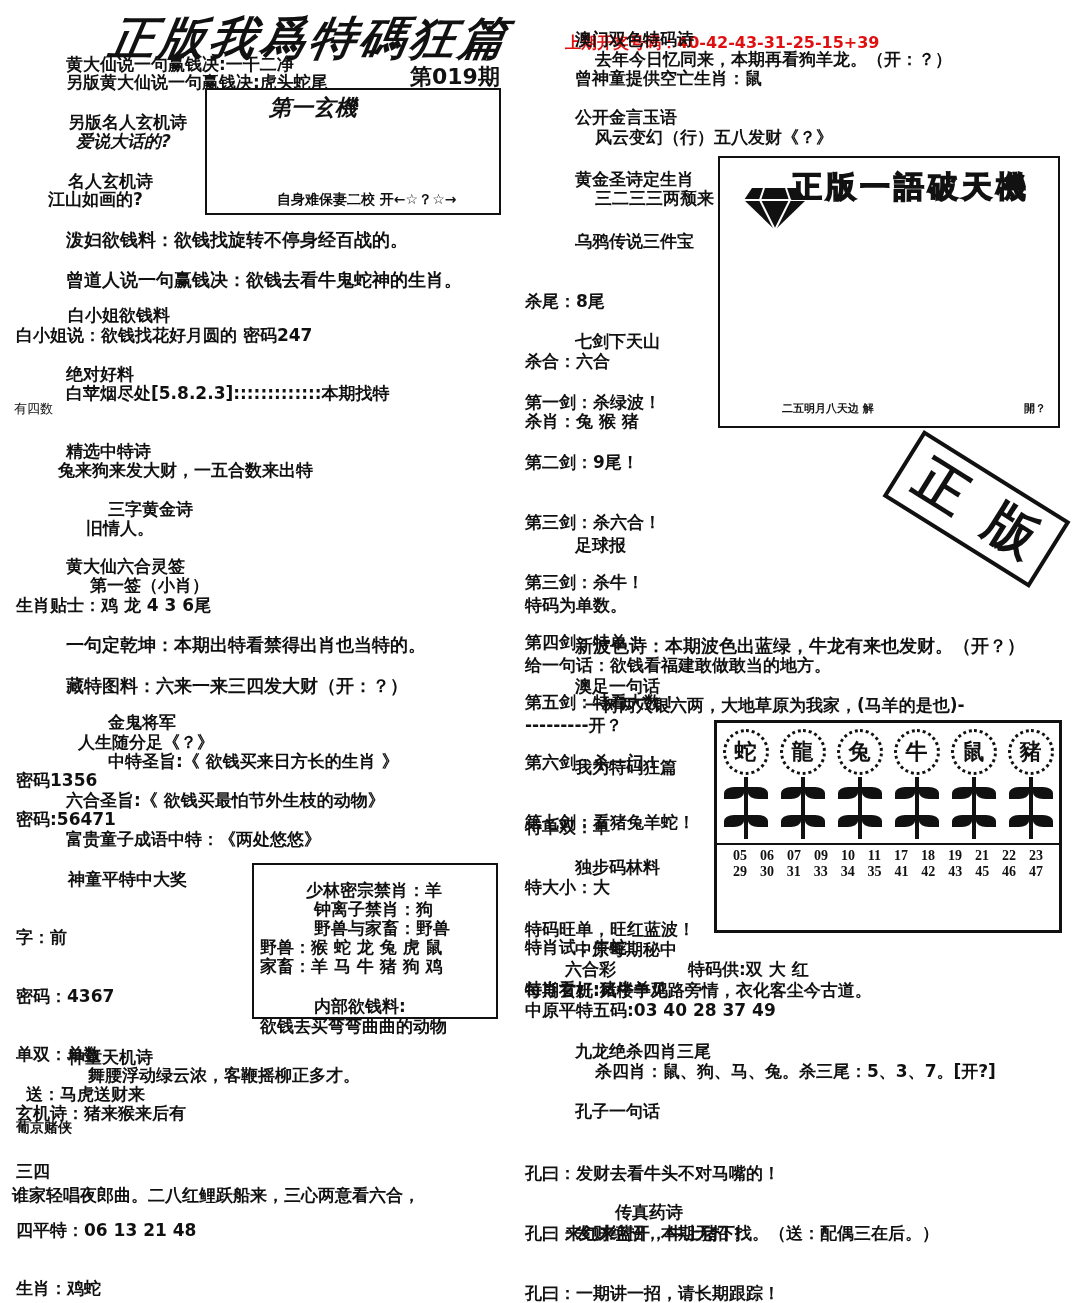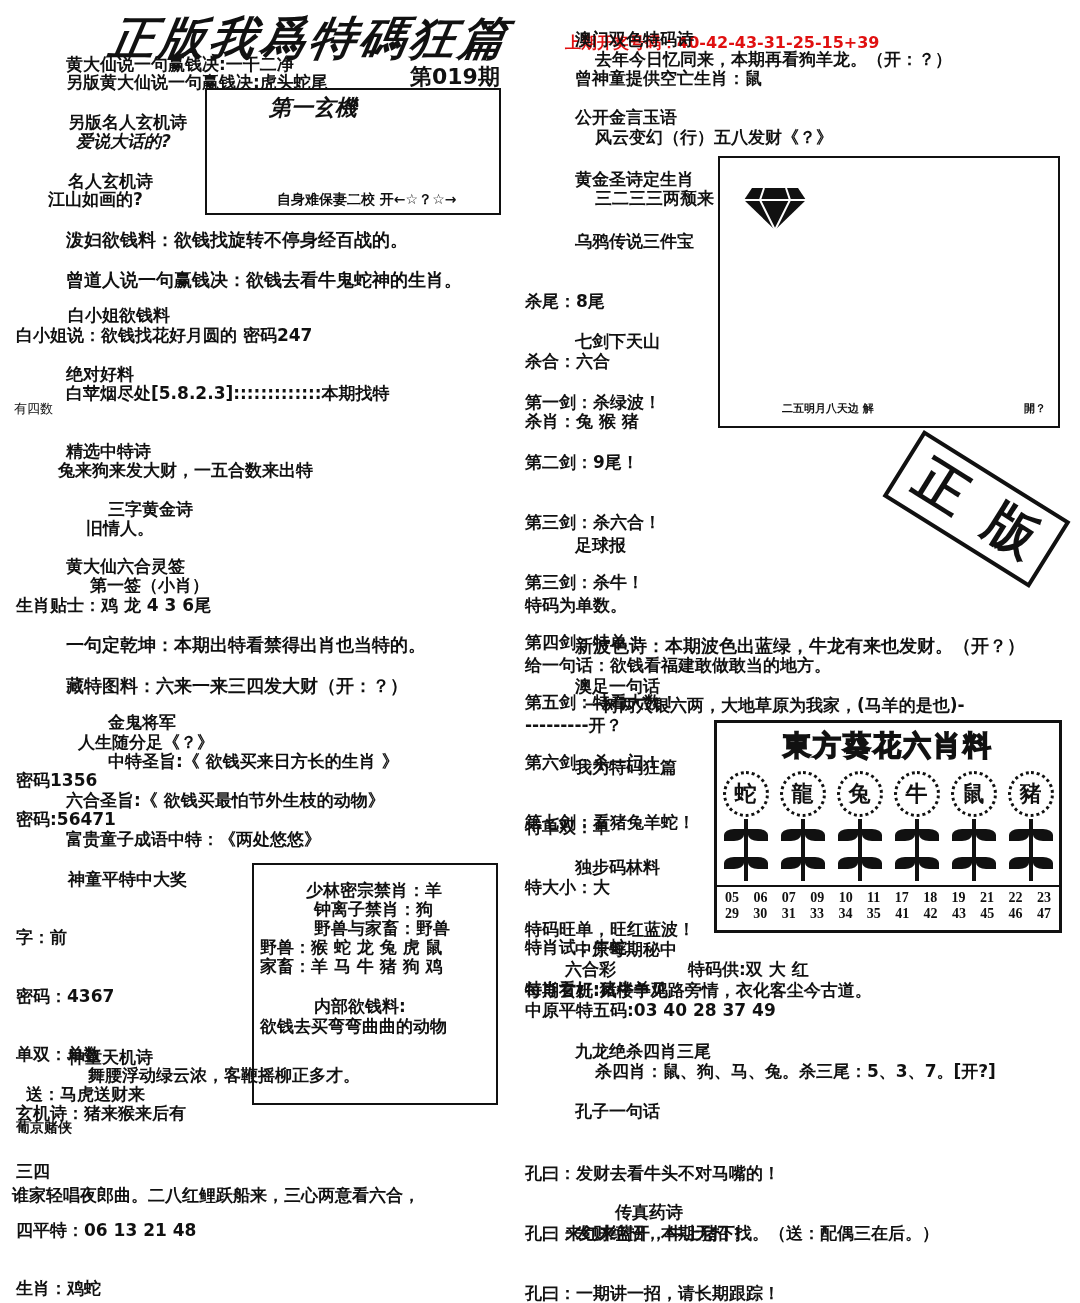--- a/index.html
+++ b/index.html
@@ -16,21 +16,21 @@
   .lines div{white-space:pre;}
   .stamp{position:absolute;left:890px;top:470px;width:165px;height:70px;border:4px solid #111;
      transform:rotate(32deg);font-size:52px;font-weight:bold;display:flex;align-items:center;
      justify-content:space-around;background:#fff;}
   .flowers{display:flex;justify-content:space-around;margin-top:6px;}
   .flower{width:46px;display:flex;flex-direction:column;align-items:center;}
   .head{width:40px;height:40px;border-radius:50%;border:3px dotted #111;display:flex;
      align-items:center;justify-content:center;font-size:22px;font-weight:bold;}
   .stem{width:4px;height:62px;background:#111;position:relative;margin-top:2px;}
   .leaf{position:absolute;width:20px;height:12px;background:#111;border-radius:50% 0 50% 0;}
-  .nums{border-top:2px solid #111;margin-top:4px;padding:3px 8px;font-size:14px;font-weight:bold;
+  .nums{border-top:2px solid #111;margin-top:4px;padding:3px 16px;font-size:14px;font-weight:bold;
      font-family:"Liberation Serif",serif;}
   .nums .row{display:flex;justify-content:space-between;}
 </style>
 </head>
 <body>
 
 <div class="masthead">正版我爲特碼狂篇</div>
 <div class="abs red" style="left:565px;top:4px;font-size:16px;font-weight:bold;margin-top:30px;"><span>上期开奖号码：</span><span>40-42-43-31-25-15+39</span></div>
 <div class="issue">第019期</div>
 
@@ -74,21 +74,21 @@
 <div class="abs t lines" style="left:16px;top:889px;line-height:19.5px;">
   <div>字：前</div>
   <div>密码：4367</div>
   <div>单双：单数</div>
   <div>玄机诗：猪来猴来后有</div>
   <div>三四</div>
   <div>四平特：06 13 21 48</div>
   <div>生肖：鸡蛇</div>
 </div>
 
-<div class="box" style="left:252px;top:863px;width:246px;height:242px;">
+<div class="box" style="left:252px;top:863px;width:246px;height:156px;">
   <div class="abs t" style="left:52px;top:16px;">少林密宗禁肖：羊</div>
   <div class="abs t" style="left:60px;top:35px;">钟离子禁肖：狗</div>
   <div class="abs t" style="left:60px;top:54px;">野兽与家畜：野兽</div>
   <div class="abs t" style="left:6px;top:73px;">野兽：猴 蛇 龙 兔 虎 鼠</div>
   <div class="abs t" style="left:6px;top:92px;">家畜：羊 马 牛 猪 狗 鸡</div>
   <div class="abs t" style="left:60px;top:132px;">内部欲钱料:</div>
   <div class="abs t" style="left:6px;top:152px;">欲钱去买弯弯曲曲的动物</div>
 </div>
 
 <div class="abs t" style="left:68px;top:1048px;">神童天机诗</div>
@@ -113,20 +113,21 @@
 <div class="abs t" style="left:595px;top:189px;">三二三三两颓来，三六发来二</div>
 
 <div class="box" style="left:718px;top:156px;width:342px;height:272px;">
   <div class="abs" style="left:4px;top:10px;width:62px;height:34px;">
     <svg width="62" height="44" viewBox="0 0 62 44">
         <polygon points="8,2 54,2 62,14 31,44 0,14" fill="#111"></polygon>
         <polyline points="0,14 62,14" stroke="#fff" stroke-width="2"></polyline>
         <polyline points="20,2 16,14 31,44 46,14 42,2" stroke="#fff" stroke-width="2" fill="none"></polyline>
       </svg>
   </div>
+  <div class="abs" style="left:72px;top:12px;font-size:30px;font-weight:bold;color:#fff;-webkit-text-stroke:1.5px #111;letter-spacing:4px;font-family:'DejaVu Serif',serif;">正版一語破天機</div>
   <div class="abs" style="left:62px;top:245px;font-size:11px;font-weight:bold;font-family:'DejaVu Serif',serif;">二五明月八天边 解</div>
   <div class="abs" style="left:304px;top:245px;font-size:11px;font-weight:bold;font-family:'DejaVu Serif',serif;">開？</div>
 </div>
 
 <div class="abs t" style="left:575px;top:232px;">乌鸦传说三件宝</div>
 <div class="abs t lines" style="left:525px;top:251px;line-height:20px;">
   <div>杀尾：8尾</div>
   <div>杀合：六合</div>
   <div>杀肖：兔 猴 猪</div>
 </div>
@@ -163,21 +164,20 @@
   <div>特大小：大</div>
   <div>特肖试：牛蛇</div>
 </div>
 <div class="abs t" style="left:575px;top:858px;">独步码林料</div>
 <div class="abs t lines" style="left:525px;top:879px;line-height:20px;">
   <div>特码旺单，旺红蓝波！</div>
   <div>特肖看好:猪牛羊鸡</div>
 </div>
 
 <div class="box" style="left:714px;top:720px;width:348px;height:213px;border-width:3px;">
-  <div style="text-align:center;margin-top:4px;font-size:28px;font-weight:bold;color:#fff;-webkit-text-stroke:1.5px #111;letter-spacing:2px;">東方葵花六肖料</div>
   <div class="flowers">
     <div class="flower">
         <div class="head">蛇</div>
         <div class="stem">
           <span class="leaf" style="left:-20px;top:10px;"></span>
           <span class="leaf" style="left:4px;top:10px;transform:scaleX(-1);"></span>
           <span class="leaf" style="left:-20px;top:38px;"></span>
           <span class="leaf" style="left:4px;top:38px;transform:scaleX(-1);"></span>
         </div>
       </div>

